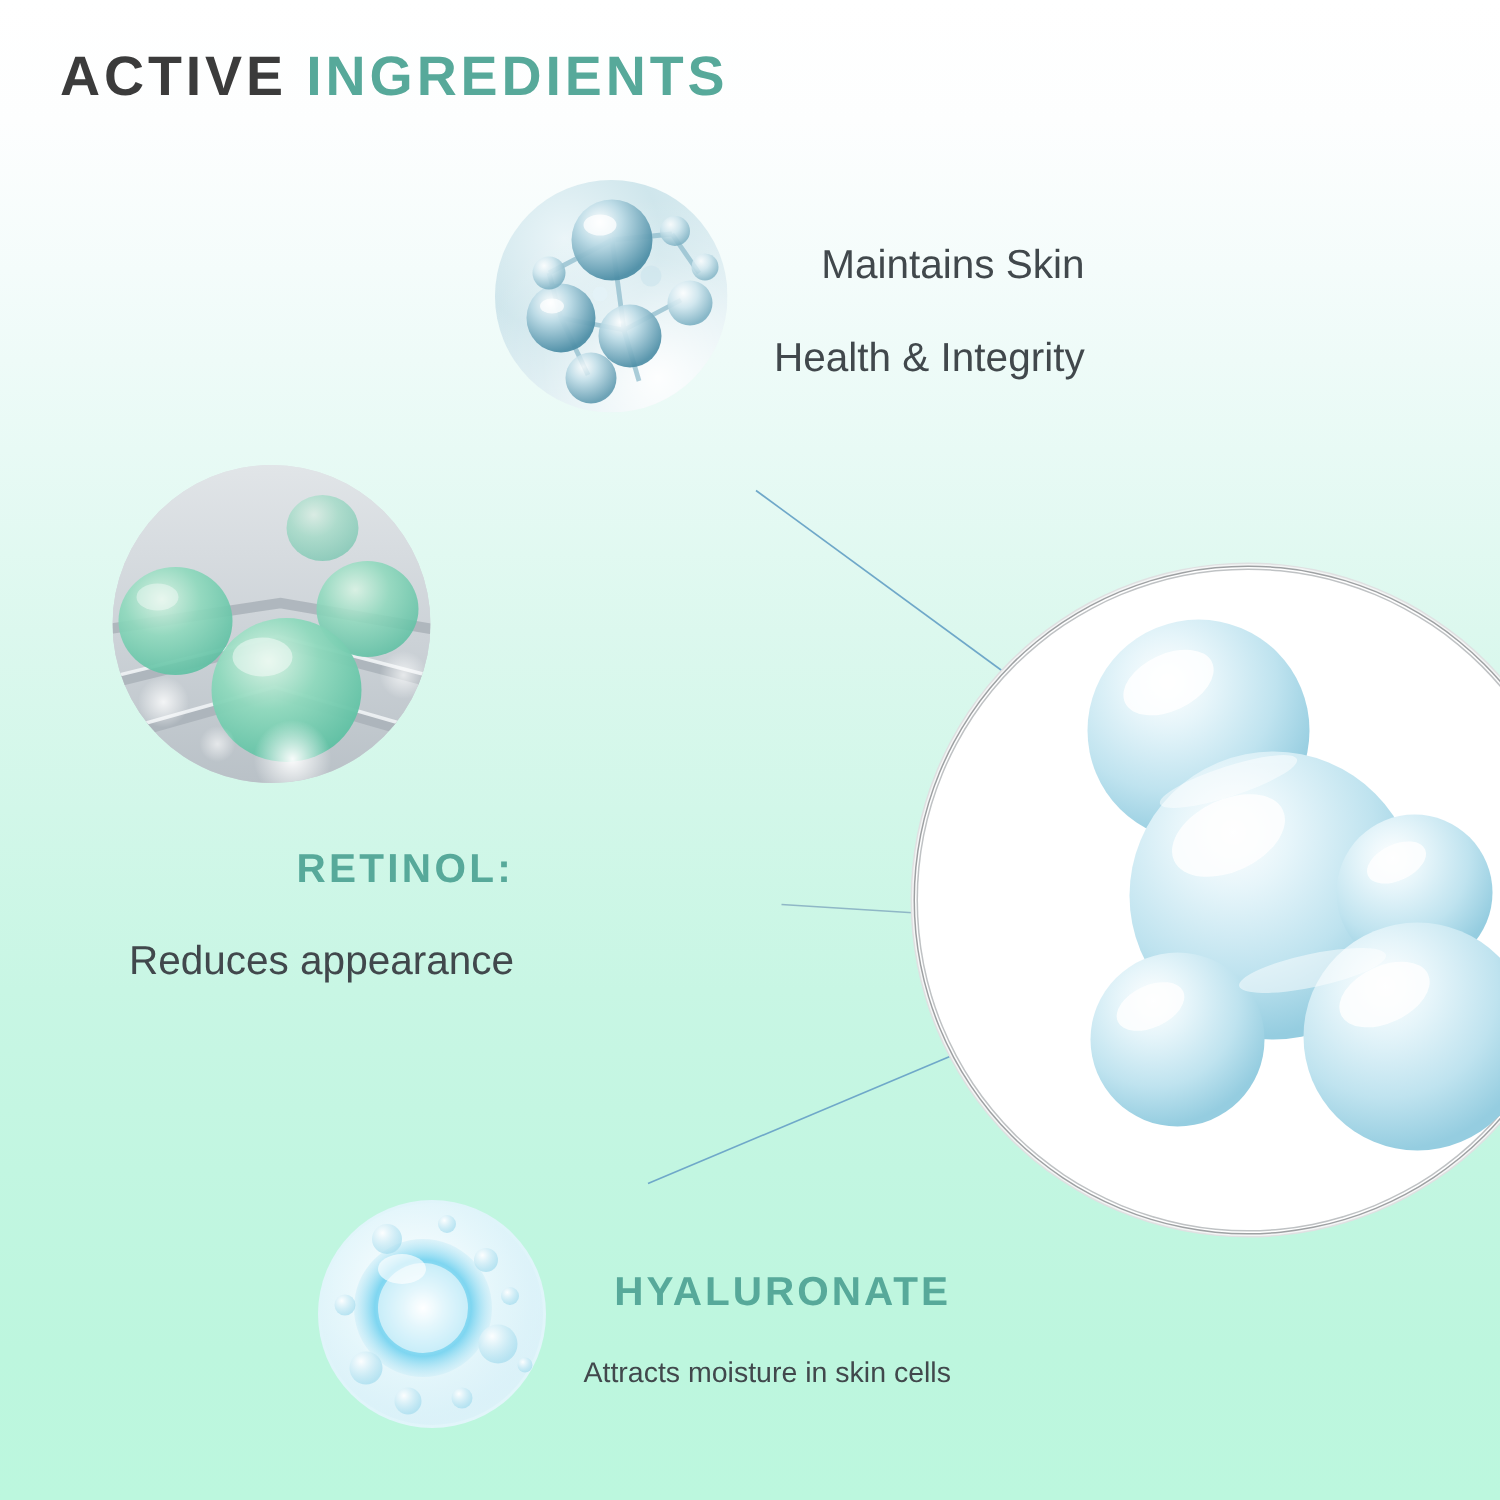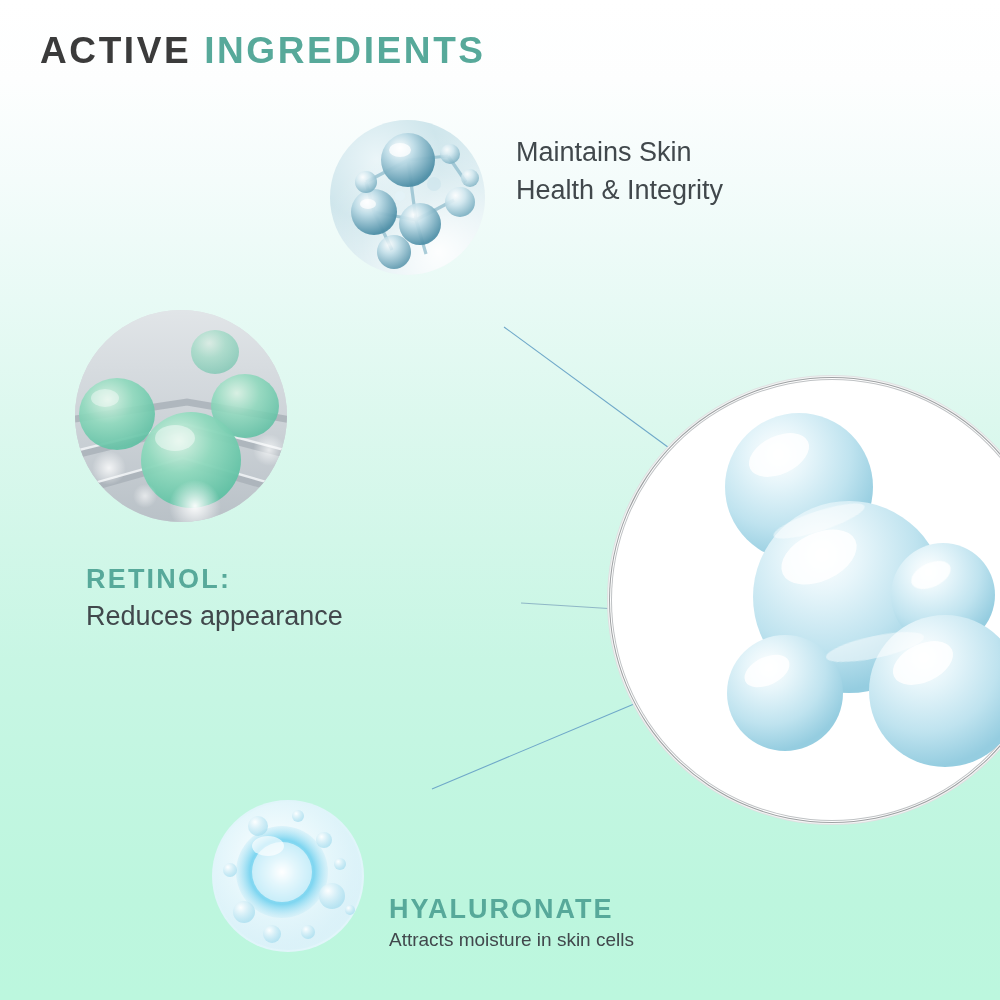--- a/index.html
+++ b/index.html
@@ -21,20 +21,21 @@
         #ffffff 0%,
         #fdfefe 8%,
         #f4fcfb 18%,
         #e8faf5 30%,
         #dcf8ee 42%,
         #d2f7e9 54%,
         #c8f6e4 66%,
         #c2f6e1 78%,
         #bdf6de 90%,
         #bcf7de 100%);
+    text-align: right;
   }
 
   
   .title {
     position: absolute;
     left: 40px;
     top: 31px;
     font-size: 37px;
     font-weight: bold;
     letter-spacing: 2.6px;
@@ -121,38 +122,39 @@
     letter-spacing: 2.2px;
     font-size: 27px;
     line-height: 1.25;
     white-space: nowrap;
   }
   .ing-body {
     color: #41484c;
     font-size: 27px;
     line-height: 1.42;
     font-weight: normal;
+    margin-top: 24px;
   }
 
   .block-ceramide {
     position: absolute;
     left: 516px;
     top: 133px;
   }
   .block-retinol {
     position: absolute;
     left: 86px;
     top: 563px;
   }
   .block-hyal {
     position: absolute;
     left: 389px;
     top: 845px;
   }
-  .block-hyal .ing-head { letter-spacing: 2.0px; margin-top: 48px; }
+  .block-hyal .ing-head { letter-spacing: 2.0px; }
   .block-hyal .ing-body { font-size: 19px; }
 </style>
 </head>
 <body>
 
 <div id="poster">
 
   <div class="title">
     <span class="t-dark">ACTIVE</span>
     <span class="t-teal">INGREDIENTS</span>

